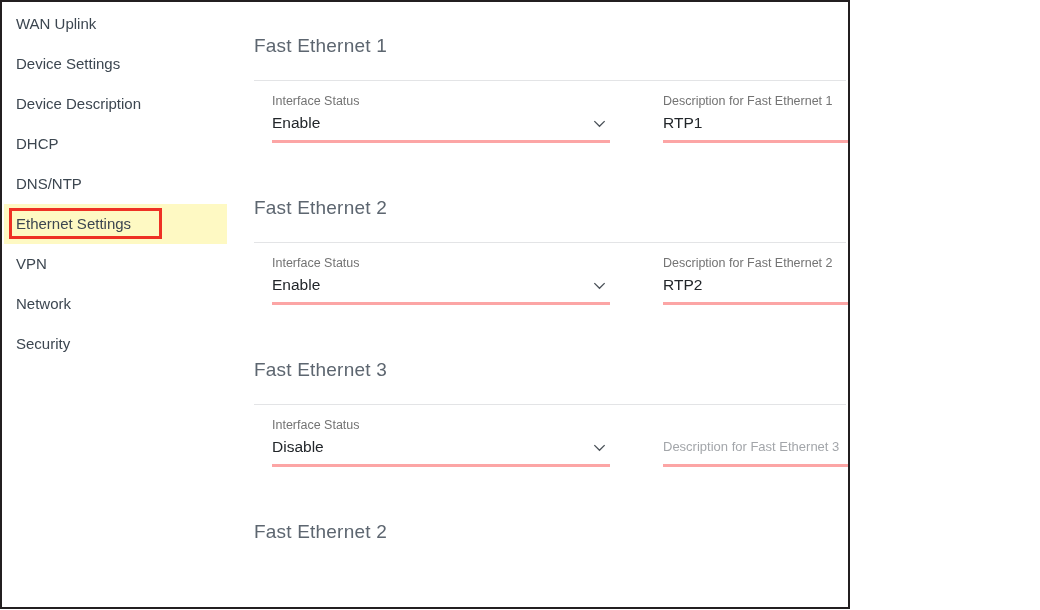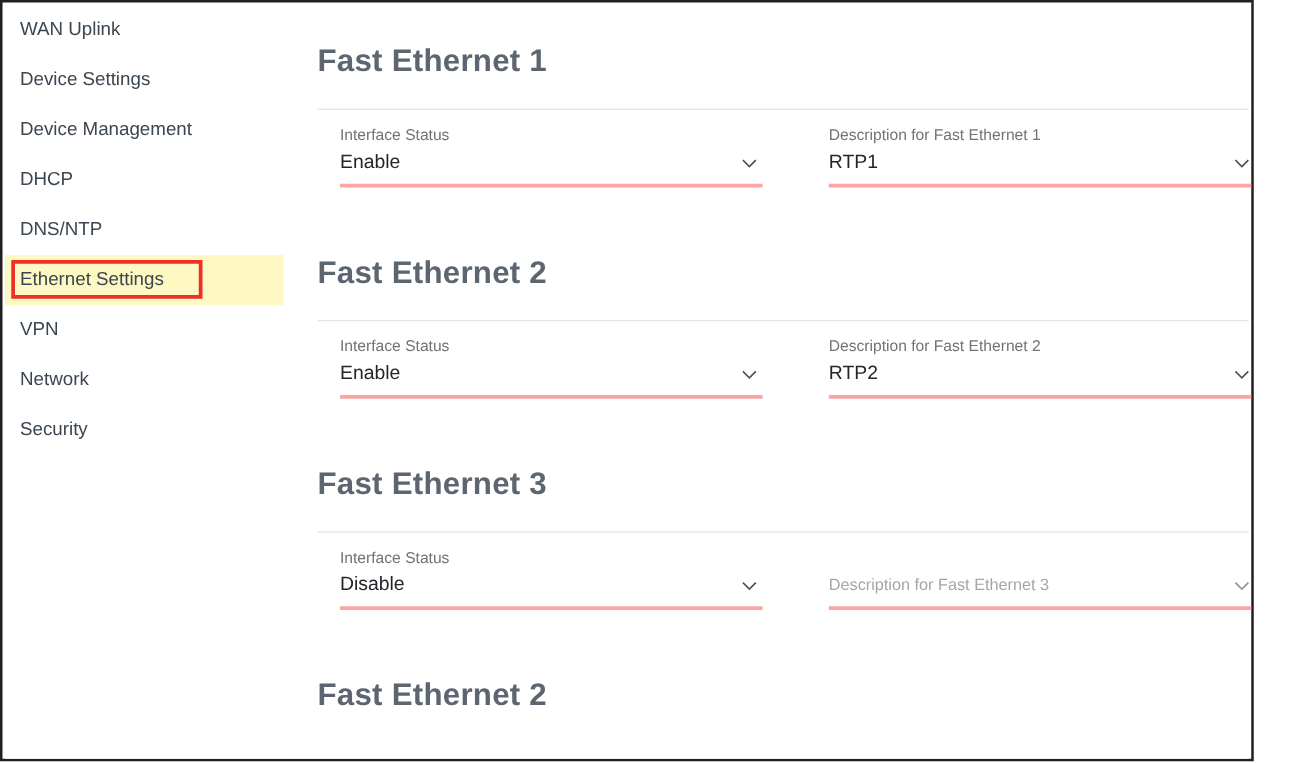--- a/index.html
+++ b/index.html
@@ -13,21 +13,21 @@
     overflow: hidden;
     font-family: "Liberation Sans", sans-serif;
     -webkit-font-smoothing: antialiased;
   }
 
   
   #frame {
     position: absolute;
     left: 0;
     top: 0;
-    width: 1003px;
+    width: 850px;
     height: 609px;
     border-top: 2px solid #231f20;
     border-left: 2px solid #231f20;
     border-right: 2px solid #231f20;
     border-bottom: 2px solid #231f20;
     box-sizing: border-box;
     background: #ffffff;
     overflow: hidden;
   }
 
@@ -71,22 +71,22 @@
   #content {
     position: absolute;
     left: 225px;
     top: 2px;
     right: 2px;
     height: 605px;
     background: #ffffff;
   }
 
   .section-title {
-    font-size: 25px;
-    font-weight: 700;
+    font-size: 19px;
+    font-weight: 400;
     color: #5d6670;
     padding-left: 27px;
     letter-spacing: 0.2px;
     white-space: nowrap;
   }
 
   .divider {
     height: 1px;
     background: #e3e4e6;
     margin-left: 27px;
@@ -160,21 +160,21 @@
 
     <div class="nav-item">
       <span class="nav-label">WAN Uplink</span>
     </div>
 
     <div class="nav-item">
       <span class="nav-label">Device Settings</span>
     </div>
 
     <div class="nav-item">
-      <span class="nav-label">Device Management</span>
+      <span class="nav-label">Device Description</span>
     </div>
 
     <div class="nav-item">
       <span class="nav-label">DHCP</span>
     </div>
 
     <div class="nav-item">
       <span class="nav-label">DNS/NTP</span>
     </div>
 

